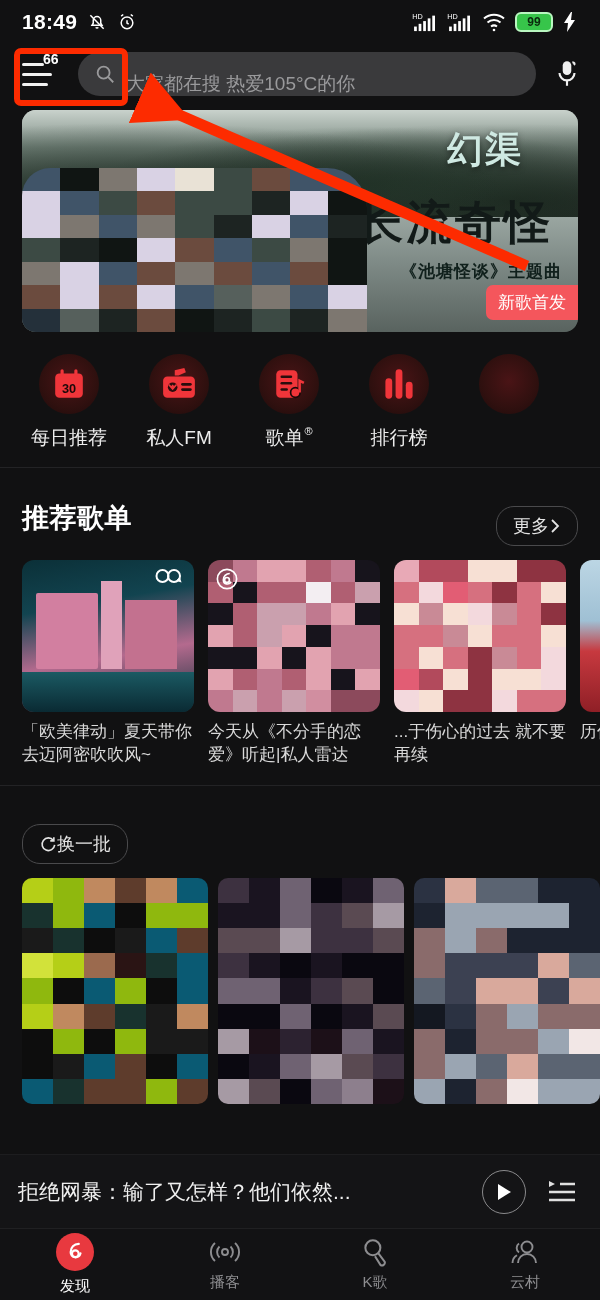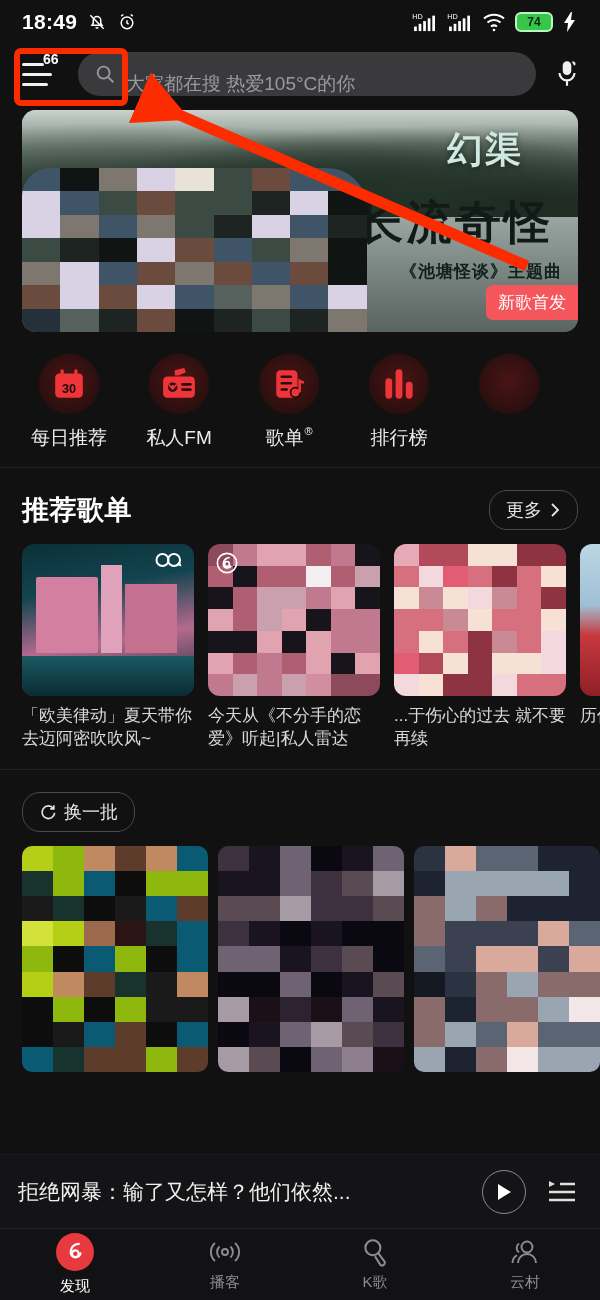--- a/index.html
+++ b/index.html
@@ -99,21 +99,21 @@
   .cat-label { color: #ececec; font-size: 19px; white-space: nowrap; display: flex; align-items: flex-start; }
   .cat-label sup { font-size: 11px; margin-left: 1px; }
 
   .section-div { height: 1px; background: #232325; margin: 6px 0 0 0; }
 
   
   .sec-head { display: flex; align-items: center; justify-content: space-between; padding: 22px 22px 14px 22px; }
   .sec-title { color: #fff; font-size: 27px; font-weight: 700; letter-spacing: .5px; }
   .pill {
     border: 1px solid #4a4a4c; border-radius: 18px; color: #e4e4e4; font-size: 18px;
-    padding: 7px 16px; display: flex; align-items: center; gap: 7px; white-space: nowrap;
+    padding: 7px 16px; display: flex; align-items: center; gap: 0; white-space: nowrap; margin-top: 16px;
   }
 
   
   .plrow { display: flex; gap: 14px; padding: 0 0 0 22px; }
   .plcard { flex: 0 0 172px; }
   .plthumb { position: relative; width: 172px; height: 152px; border-radius: 12px; overflow: hidden; }
   .plcap { color: #d9d9d9; font-size: 17px; line-height: 1.35; margin-top: 9px; height: 46px; overflow: hidden; }
   .badge-ne { position: absolute; left: 8px; top: 8px; width: 22px; height: 22px; }
   .badge-loop { position: absolute; right: 10px; top: 6px; }
 
@@ -203,21 +203,21 @@
         </svg>
       </span>
       <span class="ico">
         <svg width="24" height="20" viewBox="0 0 24 20" fill="none" stroke="#fff" stroke-width="2">
           <path d="M2 6.5a15 15 0 0 1 20 0"></path>
             <path d="M5.5 10.5a10 10 0 0 1 13 0"></path>
           <path d="M9 14.5a5 5 0 0 1 6 0"></path>
             <circle cx="12" cy="18" r="1.3" fill="#fff" stroke="none"></circle>
         </svg>
       </span>
-      <span class="battery">74</span>
+      <span class="battery">99</span>
       <span class="ico">
         <svg width="16" height="20" viewBox="0 0 12 20" fill="#fff">
             <path d="M7 0L0 11h4l-1 9 8-12H7l1-8z"></path>
           </svg>
       </span>
     </div>
   </div>
 
   <div class="searchrow">
     <div class="hamburger">

